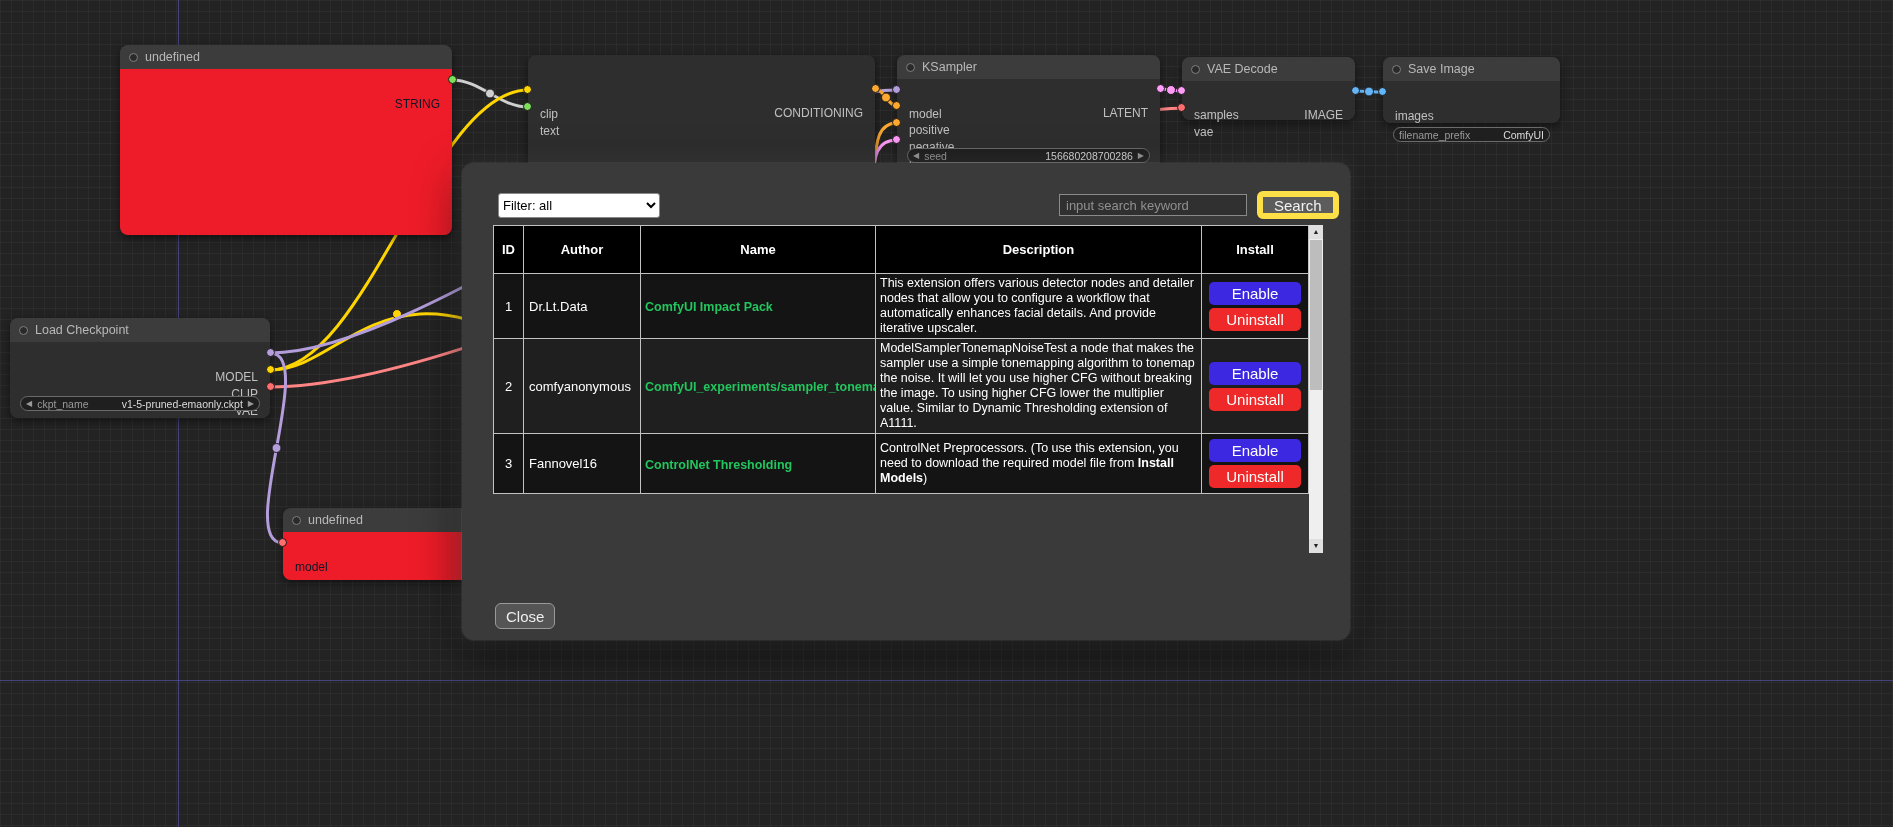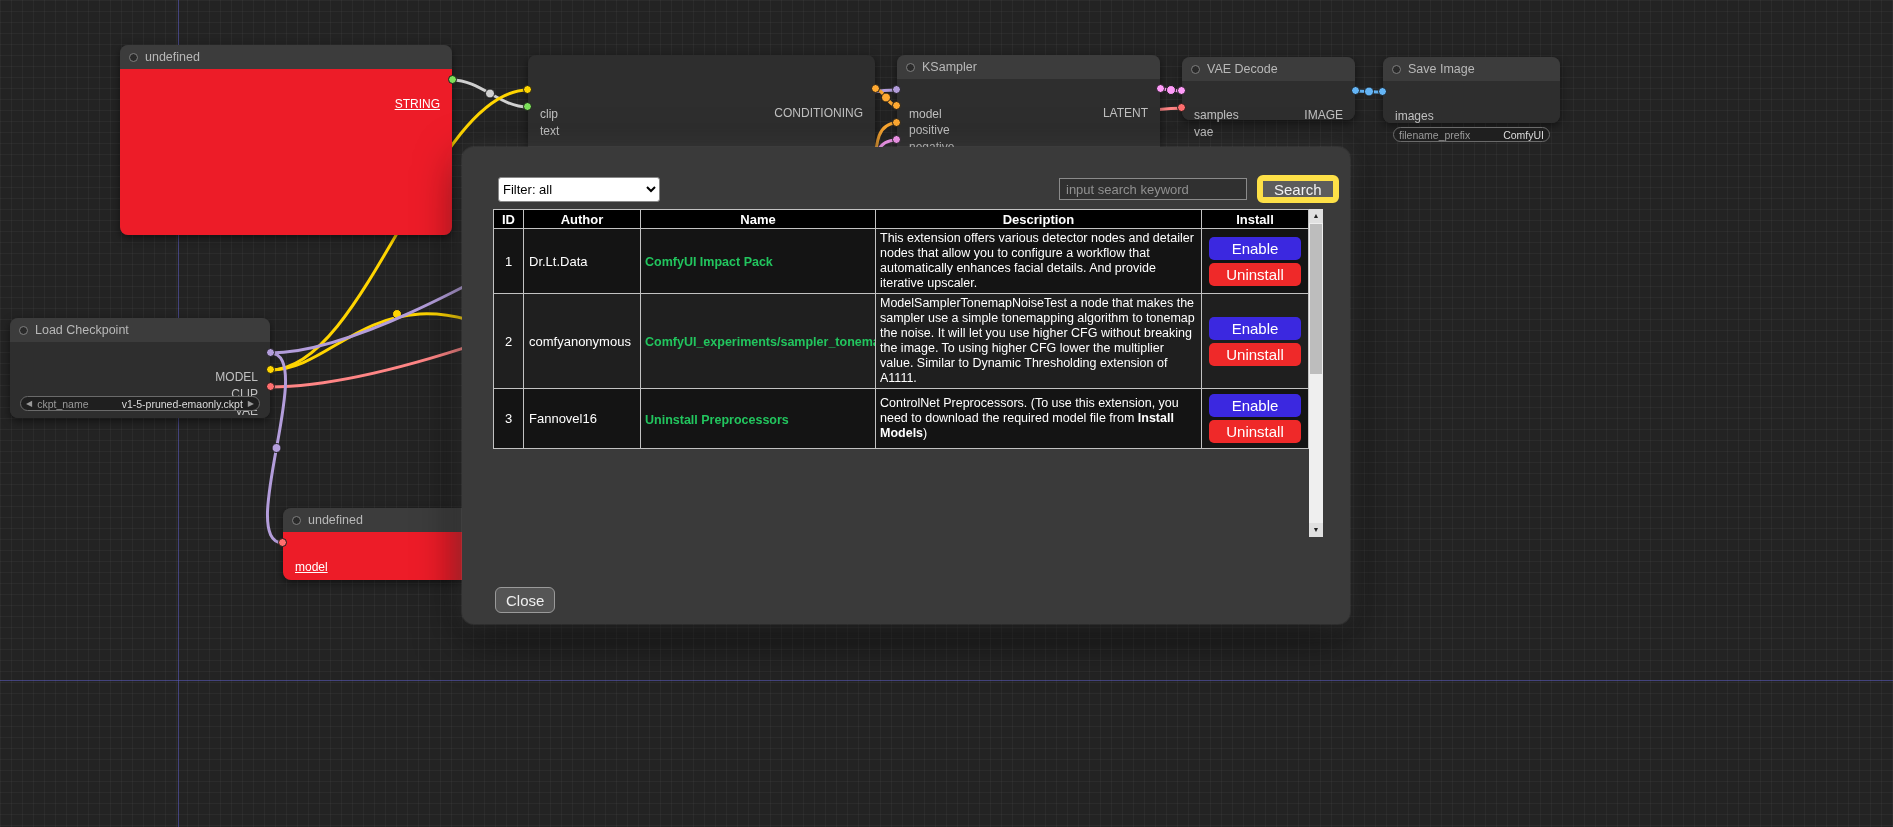--- a/index.html
+++ b/index.html
@@ -29,48 +29,48 @@
   .node-dot { width:9px; height:9px; border-radius:50%; background:#2a2a2a;
     border:1.5px solid #7f7f7f; flex:0 0 auto; }
   .node-title { font-size:12.5px; color:#b8b8b8; white-space:nowrap; }
   .node-body { position:absolute; left:0; right:0; top:24px; bottom:0;
     background:#2e2e2e; border-radius:0 0 8px 8px; }
   .node-body.red { background:#ed1c28; }
   .slot-label { position:absolute; font-size:12px; color:#c0c0c0; line-height:16px;
     white-space:nowrap; }
   .slot-label.in  { left:12px; }
   .slot-label.out { right:12px; }
-  .slot-label.light { color:#ffffff;text-decoration:underline; }
+  .slot-label.light { color:#0f172a; }
   .pin { position:absolute; width:9px; height:9px; border-radius:50%;
     border:1px solid #191919; z-index:3; }
   .widget { position:absolute; left:10px; right:10px; height:15px; background:#1f1f1f;
     border:1px solid #6a6a6a; border-radius:8px; display:flex; align-items:center;
     gap:5px; padding:0 5px; font-size:10.5px; color:#9a9a9a; }
   .widget .warrow { font-size:8px; color:#999; line-height:1; }
   .widget .wvalue { color:#dcdcdc; margin-left:auto; white-space:nowrap; }
 
   
-  .modal { position:absolute; left:462px; top:147px; width:888px; height:477px;
+  .modal { position:absolute; left:462px; top:163px; width:888px; height:477px;
     background:#3a3a3a; border-radius:12px; z-index:10;
     box-shadow:0 0 0 1px rgba(255,255,255,0.06), 0 0 26px rgba(255,255,255,0.10),
       0 14px 45px rgba(0,0,0,0.6); }
   .filter-select { position:absolute; left:36px; top:30px; width:162px; height:25px;
     font-size:13px; background:#fff; color:#000; border:1px solid #888; border-radius:3px; }
   .search-input { position:absolute; left:597px; top:31px; width:188px; height:22px;
     background:#303030; border:1px solid #8a8a8a; color:#ddd; font-size:13px;
     padding:0 6px; }
   .search-input::placeholder { color:#909090; }
   .search-btn { position:absolute; left:795px; top:28px; height:28px; padding:0 11px;
     font-size:15px; background:#5c5c5c; color:#f2f2f2; border:6px solid #fde047;
     border-radius:6px; }
   .table-wrap { position:absolute; left:31px; top:62px; width:815px; height:328px; }
   table { border-collapse:collapse; table-layout:fixed; width:815px; }
   th, td { border:1px solid #c2c2c2; color:#fff; }
   thead th { background:#000; font-size:13px; font-weight:bold; height:19px;
-    padding:1px 2px; }
+    padding:16px 2px; }
   tbody tr:nth-child(odd)  { background:#141414; }
   tbody tr:nth-child(even) { background:#1f1f1f; }
   td.c-id { text-align:center; font-size:13px; }
   td.c-author { font-size:13px; padding:2px 5px;margin-left:32px; }
   td.c-name { padding:2px 4px; white-space:nowrap; overflow:hidden; }
   td.c-name a { color:#22c55e; font-weight:bold; font-size:12.5px; text-decoration:none; }
   td.c-desc { font-size:12.5px; line-height:1.2; padding:2px 4px; }
   td.c-install { text-align:center; padding:2px 0; }
   .btn { display:block; width:92px; height:23px; margin:3px auto; border:none;
     border-radius:5px; color:#fff; font-size:15px; line-height:21px; }
@@ -278,21 +278,21 @@
             <td class="c-name"><a href="#">ComfyUI_experiments/sampler_tonemap</a></td>
             <td class="c-desc"><span>ModelSamplerTonemapNoiseTest a node that makes the sampler use a simple tonemapping algorithm to tonemap the noise. It will let you use higher CFG without breaking the image. To using higher CFG lower the multiplier value. Similar to Dynamic Thresholding extension of A1111.</span><b></b><span></span></td>
             <td class="c-install">
               <button class="btn enable">Enable</button>
               <button class="btn uninstall">Uninstall</button>
             </td>
           </tr>
           <tr>
             <td class="c-id">3</td>
             <td class="c-author">Fannovel16</td>
-            <td class="c-name"><a href="#">Uninstall Preprocessors</a></td>
+            <td class="c-name"><a href="#">ControlNet Thresholding</a></td>
             <td class="c-desc"><span>ControlNet Preprocessors. (To use this extension, you need to download the required model file from </span><b>Install Models</b><span>)</span></td>
             <td class="c-install">
               <button class="btn enable">Enable</button>
               <button class="btn uninstall">Uninstall</button>
             </td>
           </tr>
         </tbody>
       </table>
     </div>
 

